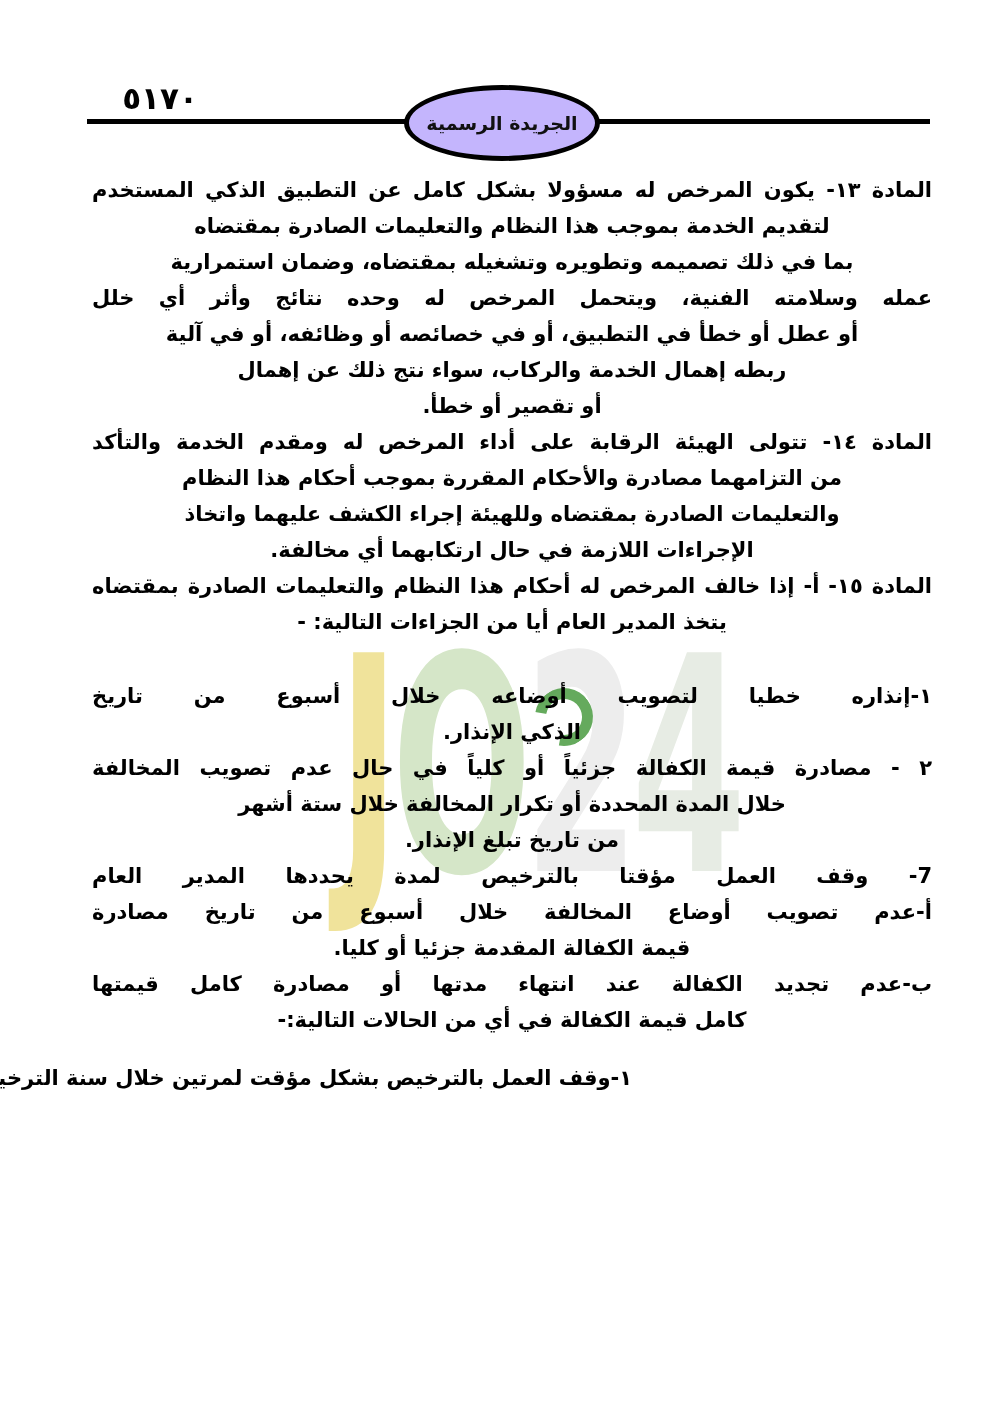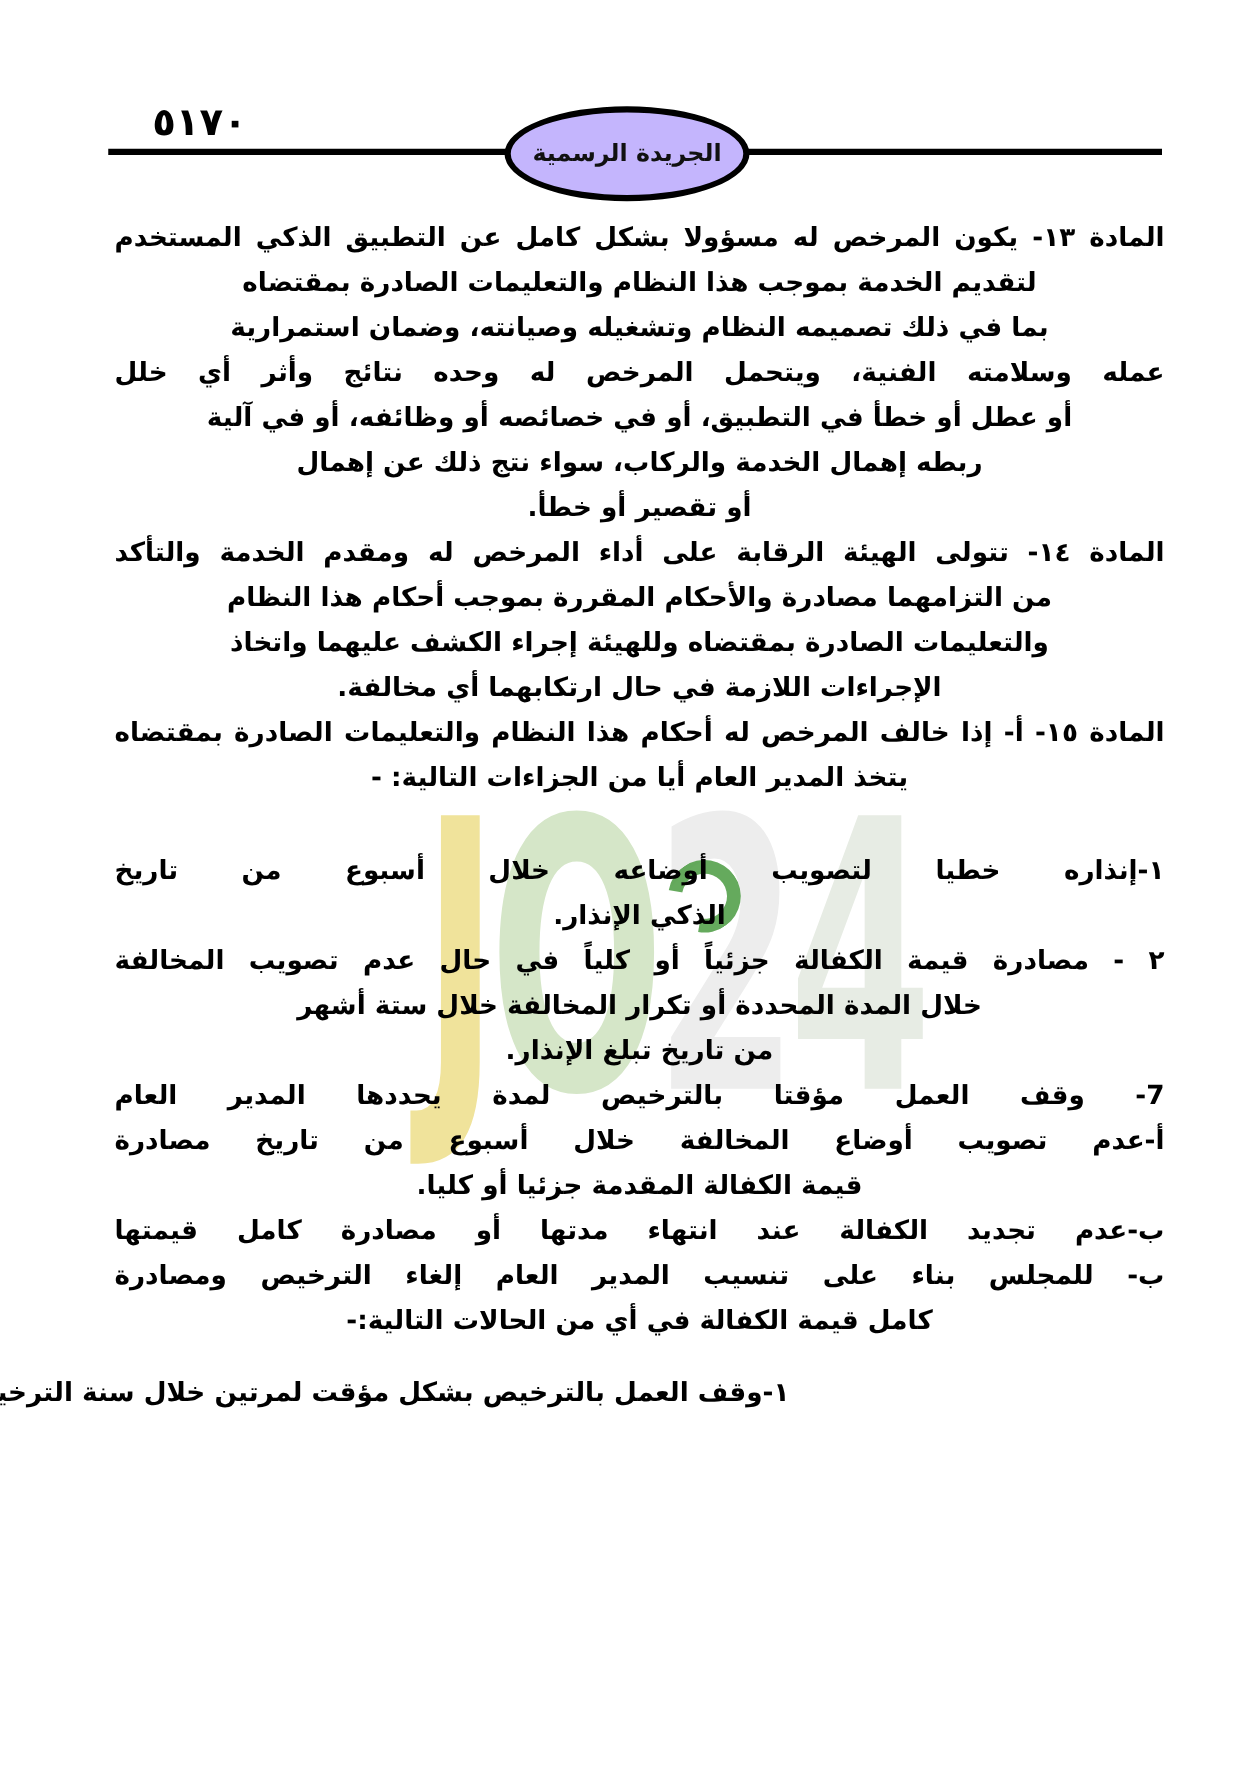--- a/index.html
+++ b/index.html
@@ -125,38 +125,37 @@
 
   <div class="header-rule"></div>
 
   <div class="gazette-badge">
     <span>الجريدة الرسمية</span>
   </div>
 
   <div class="body-text">
       <div class="line l-justify">المادة ١٣- يكون المرخص له مسؤولا بشكل كامل عن التطبيق الذكي المستخدم</div>
       <div class="line l-center">لتقديم الخدمة بموجب هذا النظام والتعليمات الصادرة بمقتضاه</div>
-      <div class="line l-center">بما في ذلك تصميمه النظام وتشغيله وصيانته، وضمان استمرارية</div>
+      <div class="line l-center">بما في ذلك تصميمه وتطويره وتشغيله بمقتضاه، وضمان استمرارية</div>
       <div class="line l-justify">عمله وسلامته الفنية، ويتحمل المرخص له وحده نتائج وأثر أي خلل</div>
       <div class="line l-center">أو عطل أو خطأ في التطبيق، أو في خصائصه أو وظائفه، أو في آلية</div>
       <div class="line l-center">ربطه إهمال الخدمة والركاب، سواء نتج ذلك عن إهمال</div>
       <div class="line l-center">أو تقصير أو خطأ.</div>
       <div class="line l-justify">المادة ١٤- تتولى الهيئة الرقابة على أداء المرخص له ومقدم الخدمة والتأكد</div>
       <div class="line l-center">من التزامهما مصادرة والأحكام المقررة بموجب أحكام هذا النظام</div>
       <div class="line l-center">والتعليمات الصادرة بمقتضاه وللهيئة إجراء الكشف عليهما واتخاذ</div>
       <div class="line l-center">الإجراءات اللازمة في حال ارتكابهما أي مخالفة.</div>
       <div class="line l-justify">المادة ١٥- أ- إذا خالف المرخص له أحكام هذا النظام والتعليمات الصادرة بمقتضاه</div>
       <div class="line l-center">يتخذ المدير العام أيا من الجزاءات التالية: -</div>
       <div class="line l-justify" style="margin-top: 38px;">١-إنذاره خطيا لتصويب أوضاعه خلال أسبوع من تاريخ</div>
       <div class="line l-center">الذكي الإنذار.</div>
       <div class="line l-justify">٢ - مصادرة قيمة الكفالة جزئياً أو كلياً في حال عدم تصويب المخالفة</div>
       <div class="line l-center">خلال المدة المحددة أو تكرار المخالفة خلال ستة أشهر</div>
       <div class="line l-center">من تاريخ تبلغ الإنذار.</div>
       <div class="line l-justify">7- وقف العمل مؤقتا بالترخيص لمدة يحددها المدير العام</div>
       <div class="line l-justify">أ-عدم تصويب أوضاع المخالفة خلال أسبوع من تاريخ مصادرة</div>
       <div class="line l-center">قيمة الكفالة المقدمة جزئيا أو كليا.</div>
       <div class="line l-justify">ب-عدم تجديد الكفالة عند انتهاء مدتها أو مصادرة كامل قيمتها</div>
-      <div class="line l-justify">ب- للمجلس بناء على تنسيب المدير العام إلغاء الترخيص ومصادرة</div>
       <div class="line l-center">كامل قيمة الكفالة في أي من الحالات التالية:-</div>
       <div class="line l-left" style="margin-top: 22px;">١-وقف العمل بالترخيص بشكل مؤقت لمرتين خلال سنة الترخيص.</div>
     </div>
 
 </div>
 
 </body></html>

